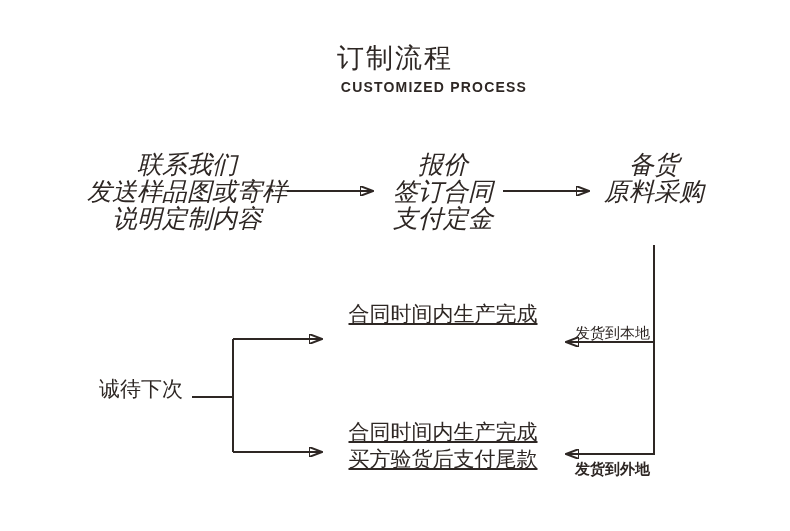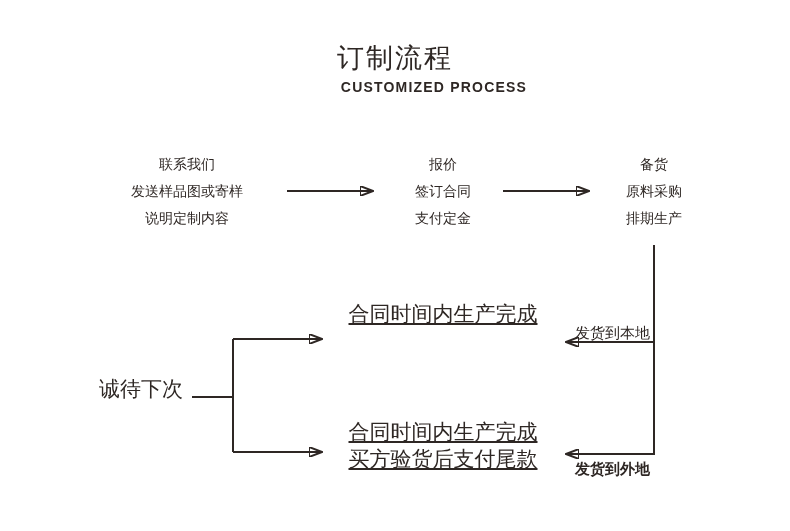--- a/index.html
+++ b/index.html
@@ -11,21 +11,21 @@
   }
   .abs{position:absolute;}
   .centered{transform:translateX(-50%);text-align:center;white-space:nowrap;}
   .title{
     top:40px;left:395px;font-size:27px;letter-spacing:2px;font-weight:500;
   }
   .subtitle{
     top:79px;left:398px;font-size:14px;letter-spacing:1.2px;font-weight:600;margin-left:36px;
   }
   .step{
-    top:151px;font-size:14px;line-height:27px;
+    top:151px;font-size:25px;line-height:27px;font-style:italic;
   }
   .step1{left:187px;}
   .step2{left:443px;}
   .step3{left:654px;}
   .outcome{
     left:443px;font-size:21px;line-height:27px;text-decoration:underline;
   }
   .outcome1{top:300px;}
   .outcome2{top:418px;}
   .note{
@@ -77,21 +77,20 @@
 
 <div class="abs centered step step2">
   <div>报价</div>
   <div>签订合同</div>
   <div>支付定金</div>
 </div>
 
 <div class="abs centered step step3">
   <div>备货</div>
   <div>原料采购</div>
-  <div>排期生产</div>
 </div>
 
 <div class="abs centered outcome outcome1">
   <div>合同时间内生产完成</div>
 </div>
 
 <div class="abs centered outcome outcome2">
   <div>合同时间内生产完成</div>
   <div>买方验货后支付尾款</div>
 </div>

